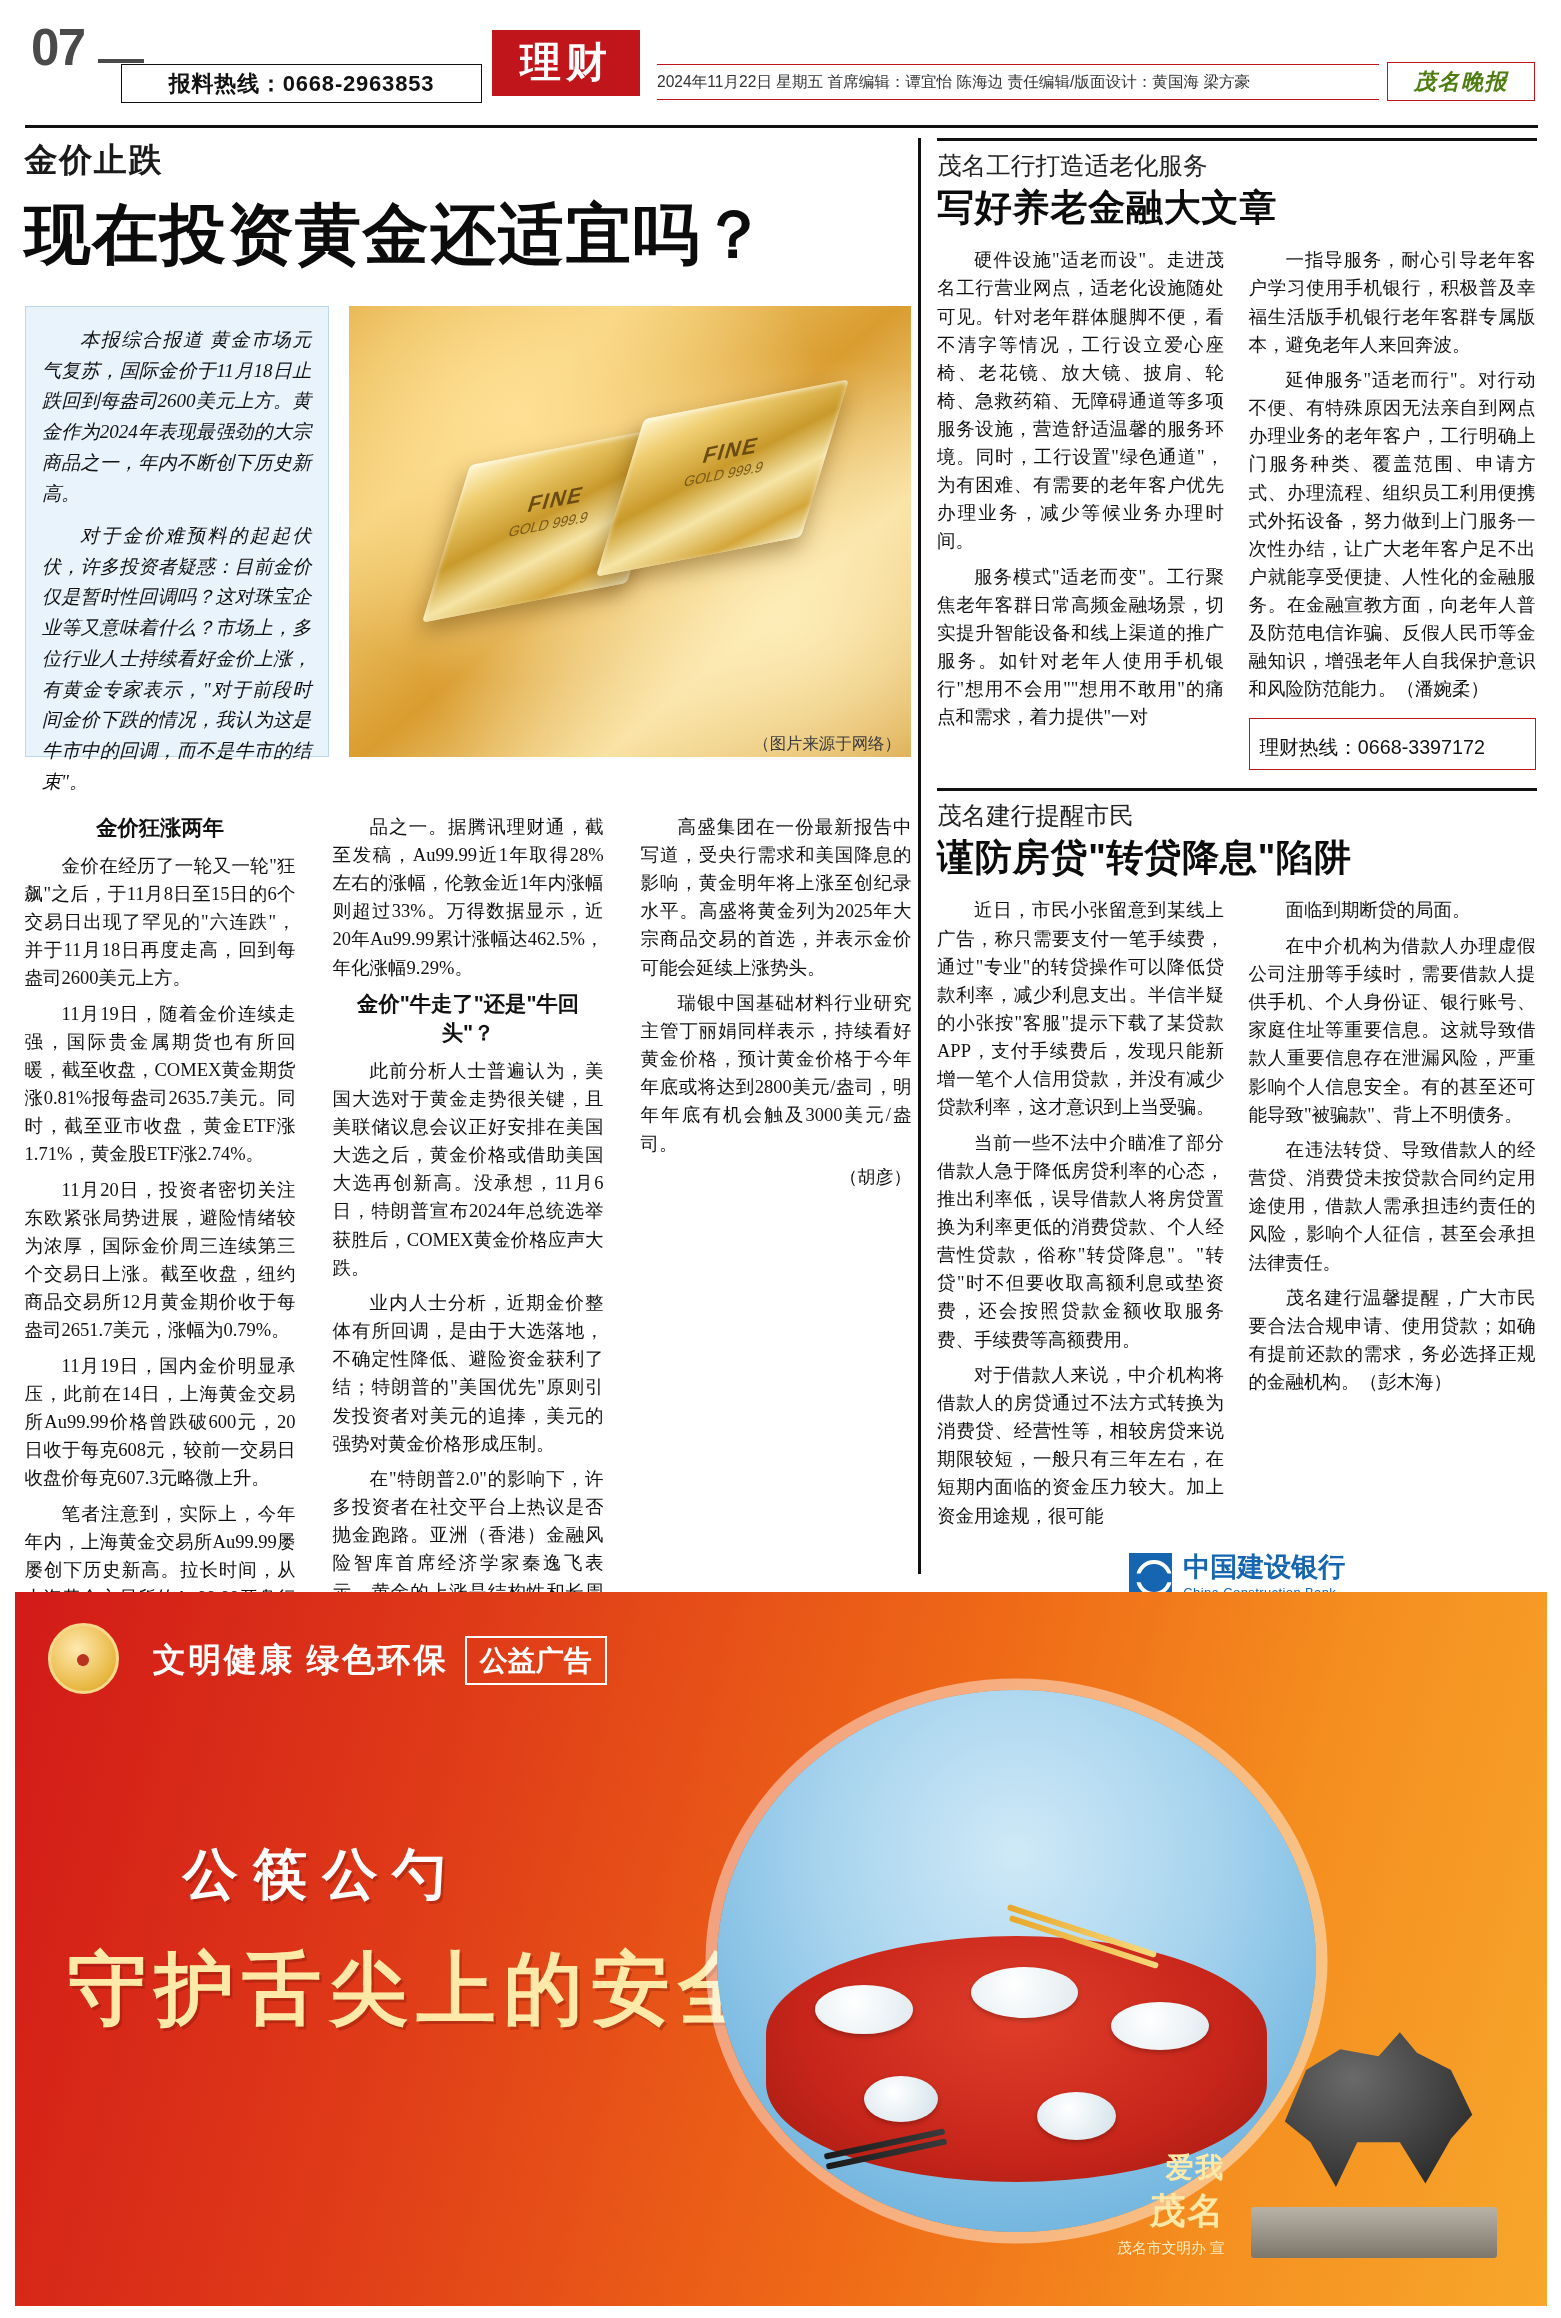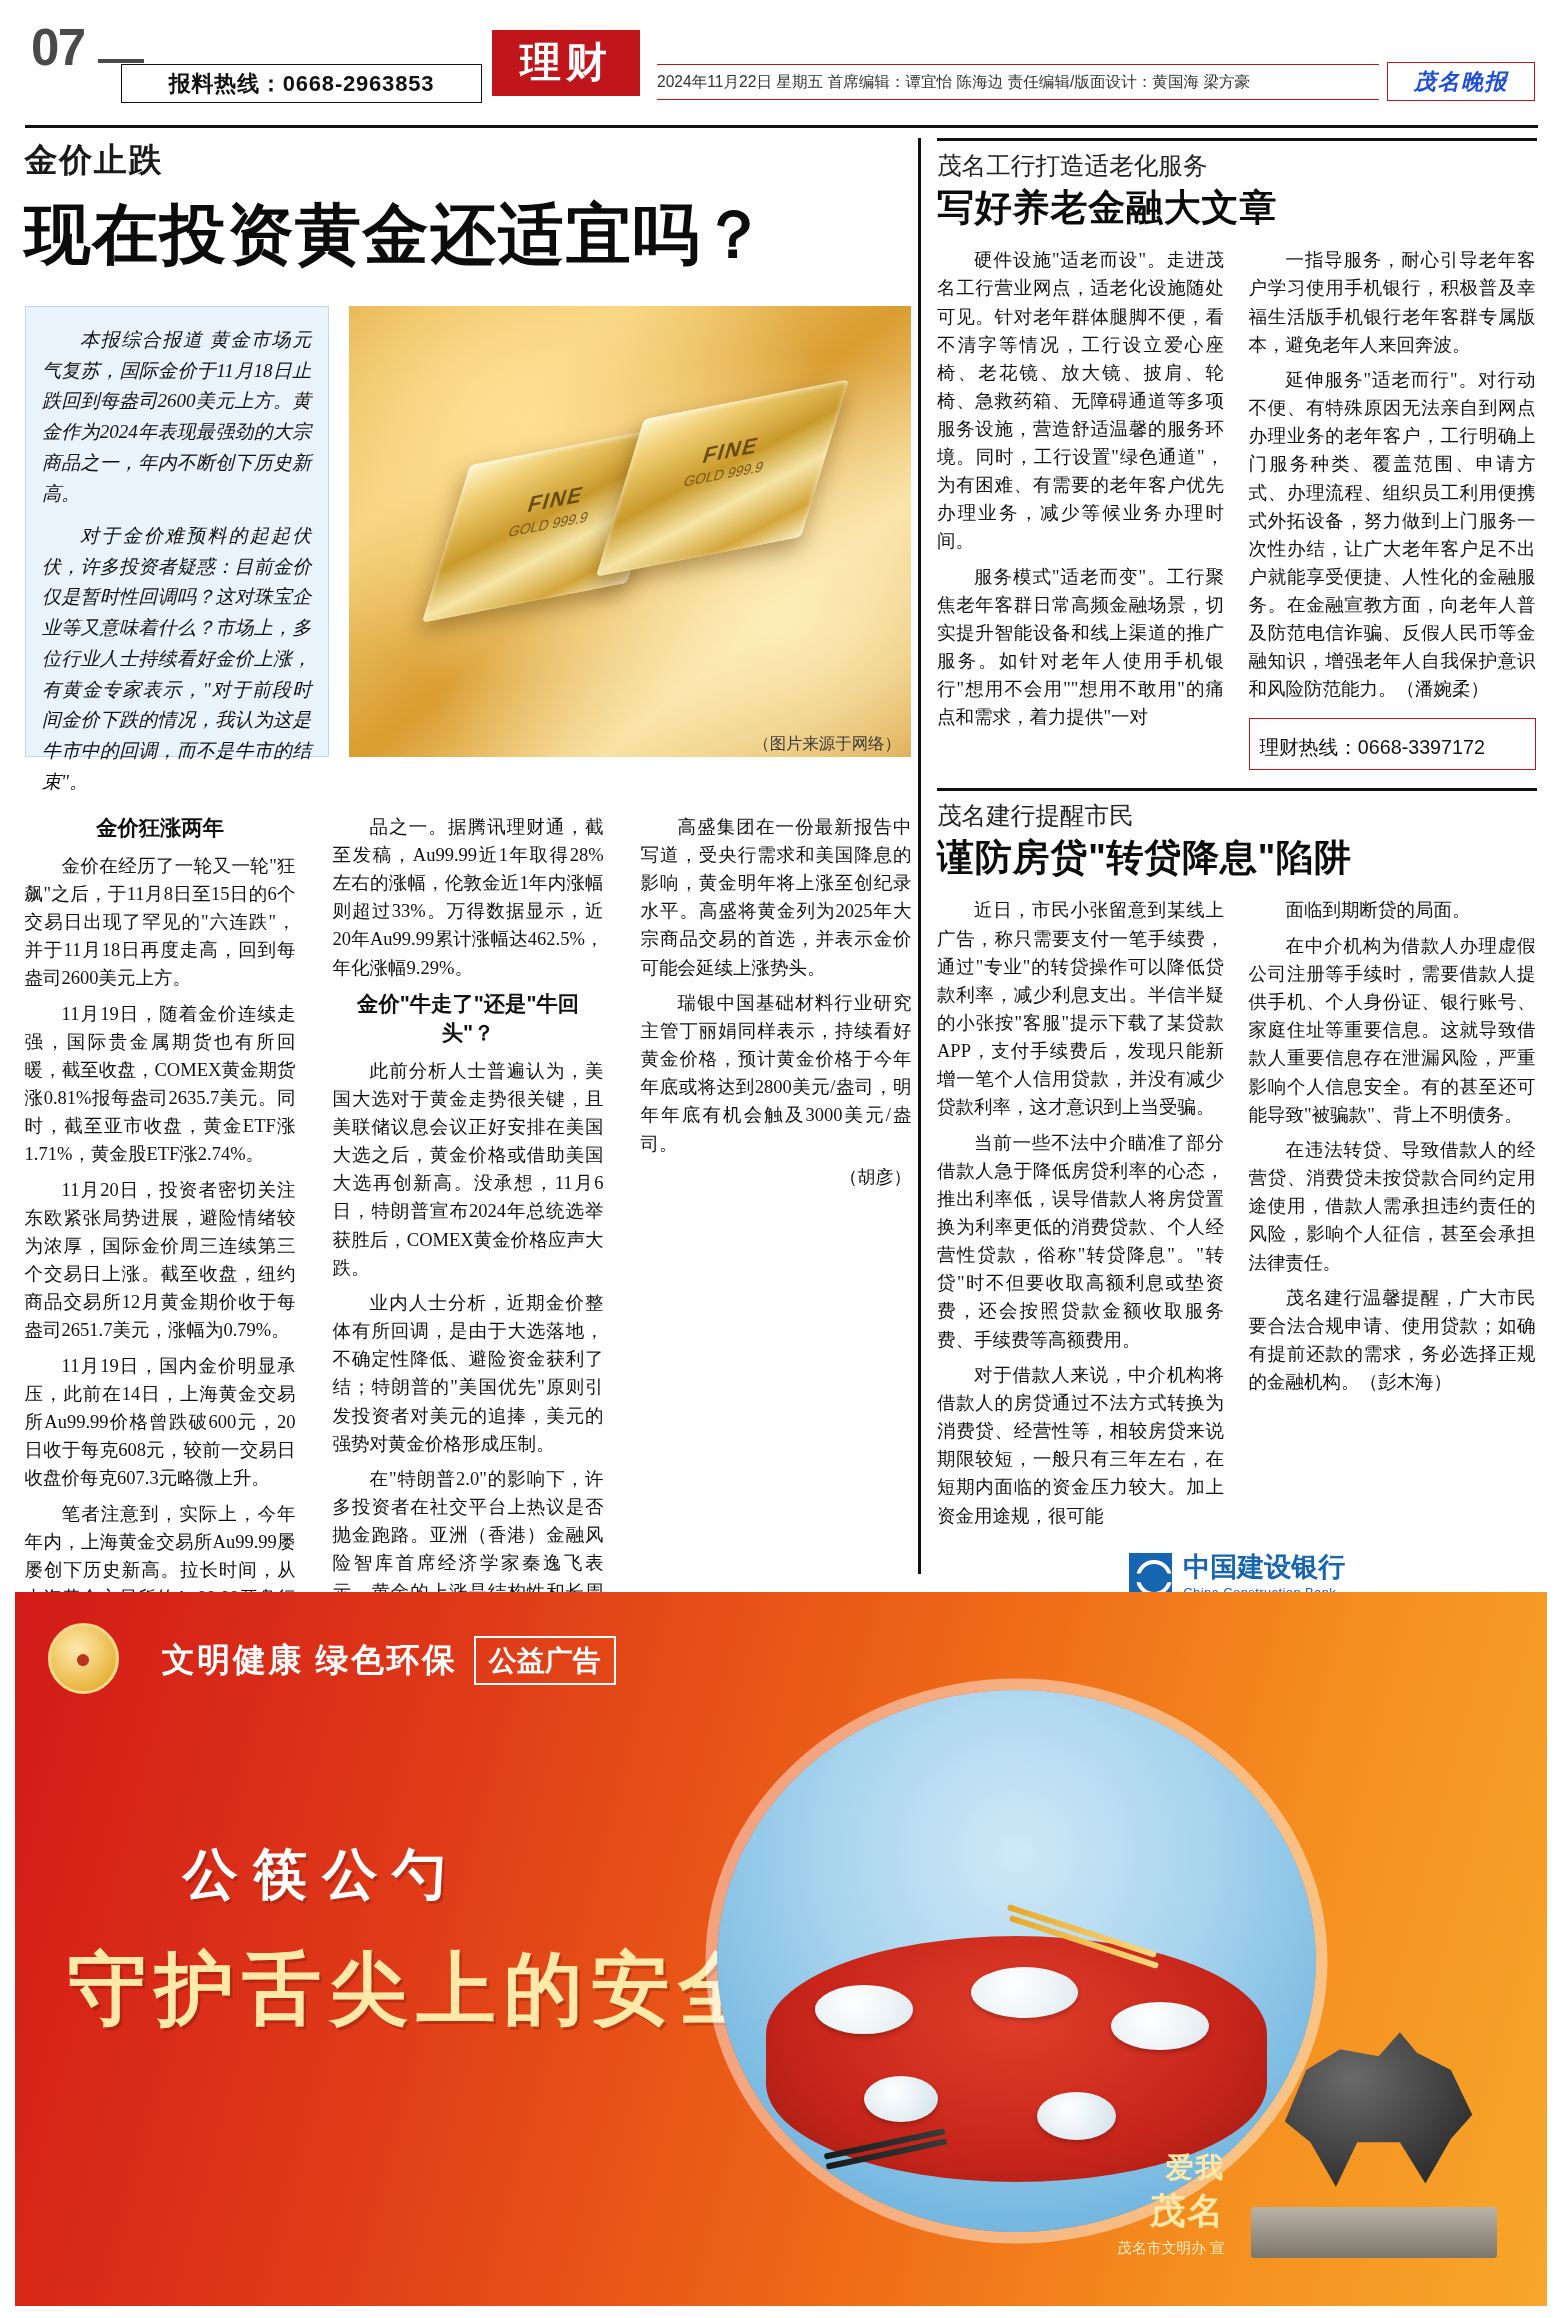--- a/index.html
+++ b/index.html
@@ -19,21 +19,21 @@
   .masthead { position:absolute; left:0; top:0; width:1562px; height:123px; }
   .folio { position:absolute; left:31px; top:18px; font-size:51px; font-weight:bold; color:#4a4a4a; font-family:"Liberation Sans", sans-serif; letter-spacing:-1.6px; }
   .folio-rule { position:absolute; left:98px; top:59px; width:46px; height:4.1px; background:#4a4a4a; }
   .hotline-box { position:absolute; left:121px; top:64px; width:361px; height:39px; border:1.6px solid #111; display:flex; align-items:center; justify-content:center; }
   .hotline-box span { font-size:22px; font-weight:bold; letter-spacing:0.8px; font-family:"Liberation Sans", sans-serif; }
   .section-badge { position:absolute; left:492px; top:29.5px; width:148px; height:66px; background:#c0151b; display:flex; align-items:center; justify-content:center; }
   .section-badge span { color:#fff; font-size:41px; font-weight:bold; letter-spacing:4.9px; font-family:"Liberation Sans", sans-serif; }
   .pub-line { position:absolute; left:657px; top:64px; width:722px; height:36px; border-top:1.6px solid #c0151b; border-bottom:1.6px solid #c0151b; display:flex; align-items:center; }
   .pub-line span { font-size:15.6px; color:#333; font-family:Liberation Sans, sans-serif; white-space:nowrap; }
   .paper-logo { position:absolute; left:1387px; top:62px; width:148px; height:39px; border:1.6px solid #c0151b; display:flex; align-items:center; justify-content:center; }
-  .paper-logo span { color:#1d4ed8; font-size:22px; font-weight:bold; font-family:"Liberation Serif", serif; letter-spacing:1.6px; font-style:italic; }
+  .paper-logo span { color:#4d7c0f; font-size:22px; font-weight:bold; font-family:"Liberation Serif", serif; letter-spacing:1.6px; font-style:italic; }
   .mast-hr { position:absolute; left:24.6px; top:125px; width:1513px; height:2.5px; background:#111; }
 
   
   .left-col { position:absolute; left:24.6px; top:138px; width:886px; }
   .kicker { font-size:33px; font-weight:bold; color:#1a1a1a; letter-spacing:1.6px; margin:0 0 4.9px 0; font-family:"Liberation Sans", sans-serif; }
   .headline { font-size:66px; font-weight:bold; color:#0c0c0c; letter-spacing:1.6px; margin:6.6px 0 18px 0; font-family:"Liberation Sans", sans-serif; }
   .vrule { position:absolute; left:918px; top:138px; width:2.5px; height:1436px; background:#111; }
 
   .lead-wrap { position:relative; height:464px; }
   .lead-box { position:absolute; left:0; top:8.2px; width:304px; height:451px; background:#e8f3fb; border:0.8px solid #bcd8ea; padding:18px 16.4px; }
@@ -89,21 +89,21 @@
   .ccb-en { font-size:13px; color:#1565b0; font-family:"Liberation Sans", sans-serif; letter-spacing:0.4px; }
 
   
   .ad { position:absolute; left:14.8px; top:1592px; width:1532px; height:714px;
         background: linear-gradient(105deg,#d21a18 0%, #df3b18 28%, #ef6a17 58%, #f59020 80%, #f7a72b 100%);
         overflow:hidden; }
   .ad-seal { position:absolute; left:33px; top:31px; width:71px; height:71px; border-radius:50%;
         background:radial-gradient(circle at 40% 35%, #ffe9b0, #e8b741 70%, #c99a2b 100%);
         border:3.3px solid #f6d98b; }
   .ad-seal:after { content:"●"; position:absolute; left:50%; top:50%; transform:translate(-50%,-50%); color:#b8341f; font-size:28px; }
-  .ad-slogan { position:absolute; left:147px; top:43px; height:51px; display:flex; align-items:center; }
+  .ad-slogan { position:absolute; left:138px; top:43px; height:51px; display:flex; align-items:center; }
   .ad-slogan .t { color:#ffffff; font-size:33px; font-weight:bold; letter-spacing:2.5px; font-family:"Liberation Sans", sans-serif; }
   .ad-slogan .badge { margin-left:16.4px; border:2.5px solid #ffffff; color:#fff; font-size:28px; font-weight:bold; padding:3.3px 13px; font-family:"Liberation Sans", sans-serif; }
   .ad-main1 { position:absolute; left:168px; top:246px; color:#fff; font-size:55px; font-weight:bold; letter-spacing:14.8px; font-family:"Liberation Sans", sans-serif; text-shadow:2.5px 3.3px 0 rgba(120,20,10,.35); }
   .ad-main2 { position:absolute; left:53px; top:345px; color:#ffe9a8; font-size:79px; font-weight:bold; letter-spacing:8.2px; font-family:"Liberation Sans", sans-serif; text-shadow:2.5px 3.3px 0 rgba(120,20,10,.35); }
   .ad-circle { position:absolute; left:702px; top:98px; width:599px; height:542px; border-radius:50%;
         background: radial-gradient(circle at 50% 30%, #cfe9f7 0%, #a8d4ee 40%, #7fbde3 70%, #5aa6d6 100%);
         box-shadow: 0 0 0 11.5px rgba(255,255,255,.45); overflow:hidden; }
   .ad-table { position:absolute; left:49px; top:246px; width:501px; height:246px; border-radius:50%/40%;
         background: radial-gradient(ellipse at 50% 35%, #e03e2a 0%, #c7251a 60%, #9e1a12 100%); }
   .dish { position:absolute; border-radius:50%; background:radial-gradient(circle at 40% 35%, #ffffff, #dfe9ee); box-shadow:0 2.5px 4.9px rgba(0,0,0,.25); }

